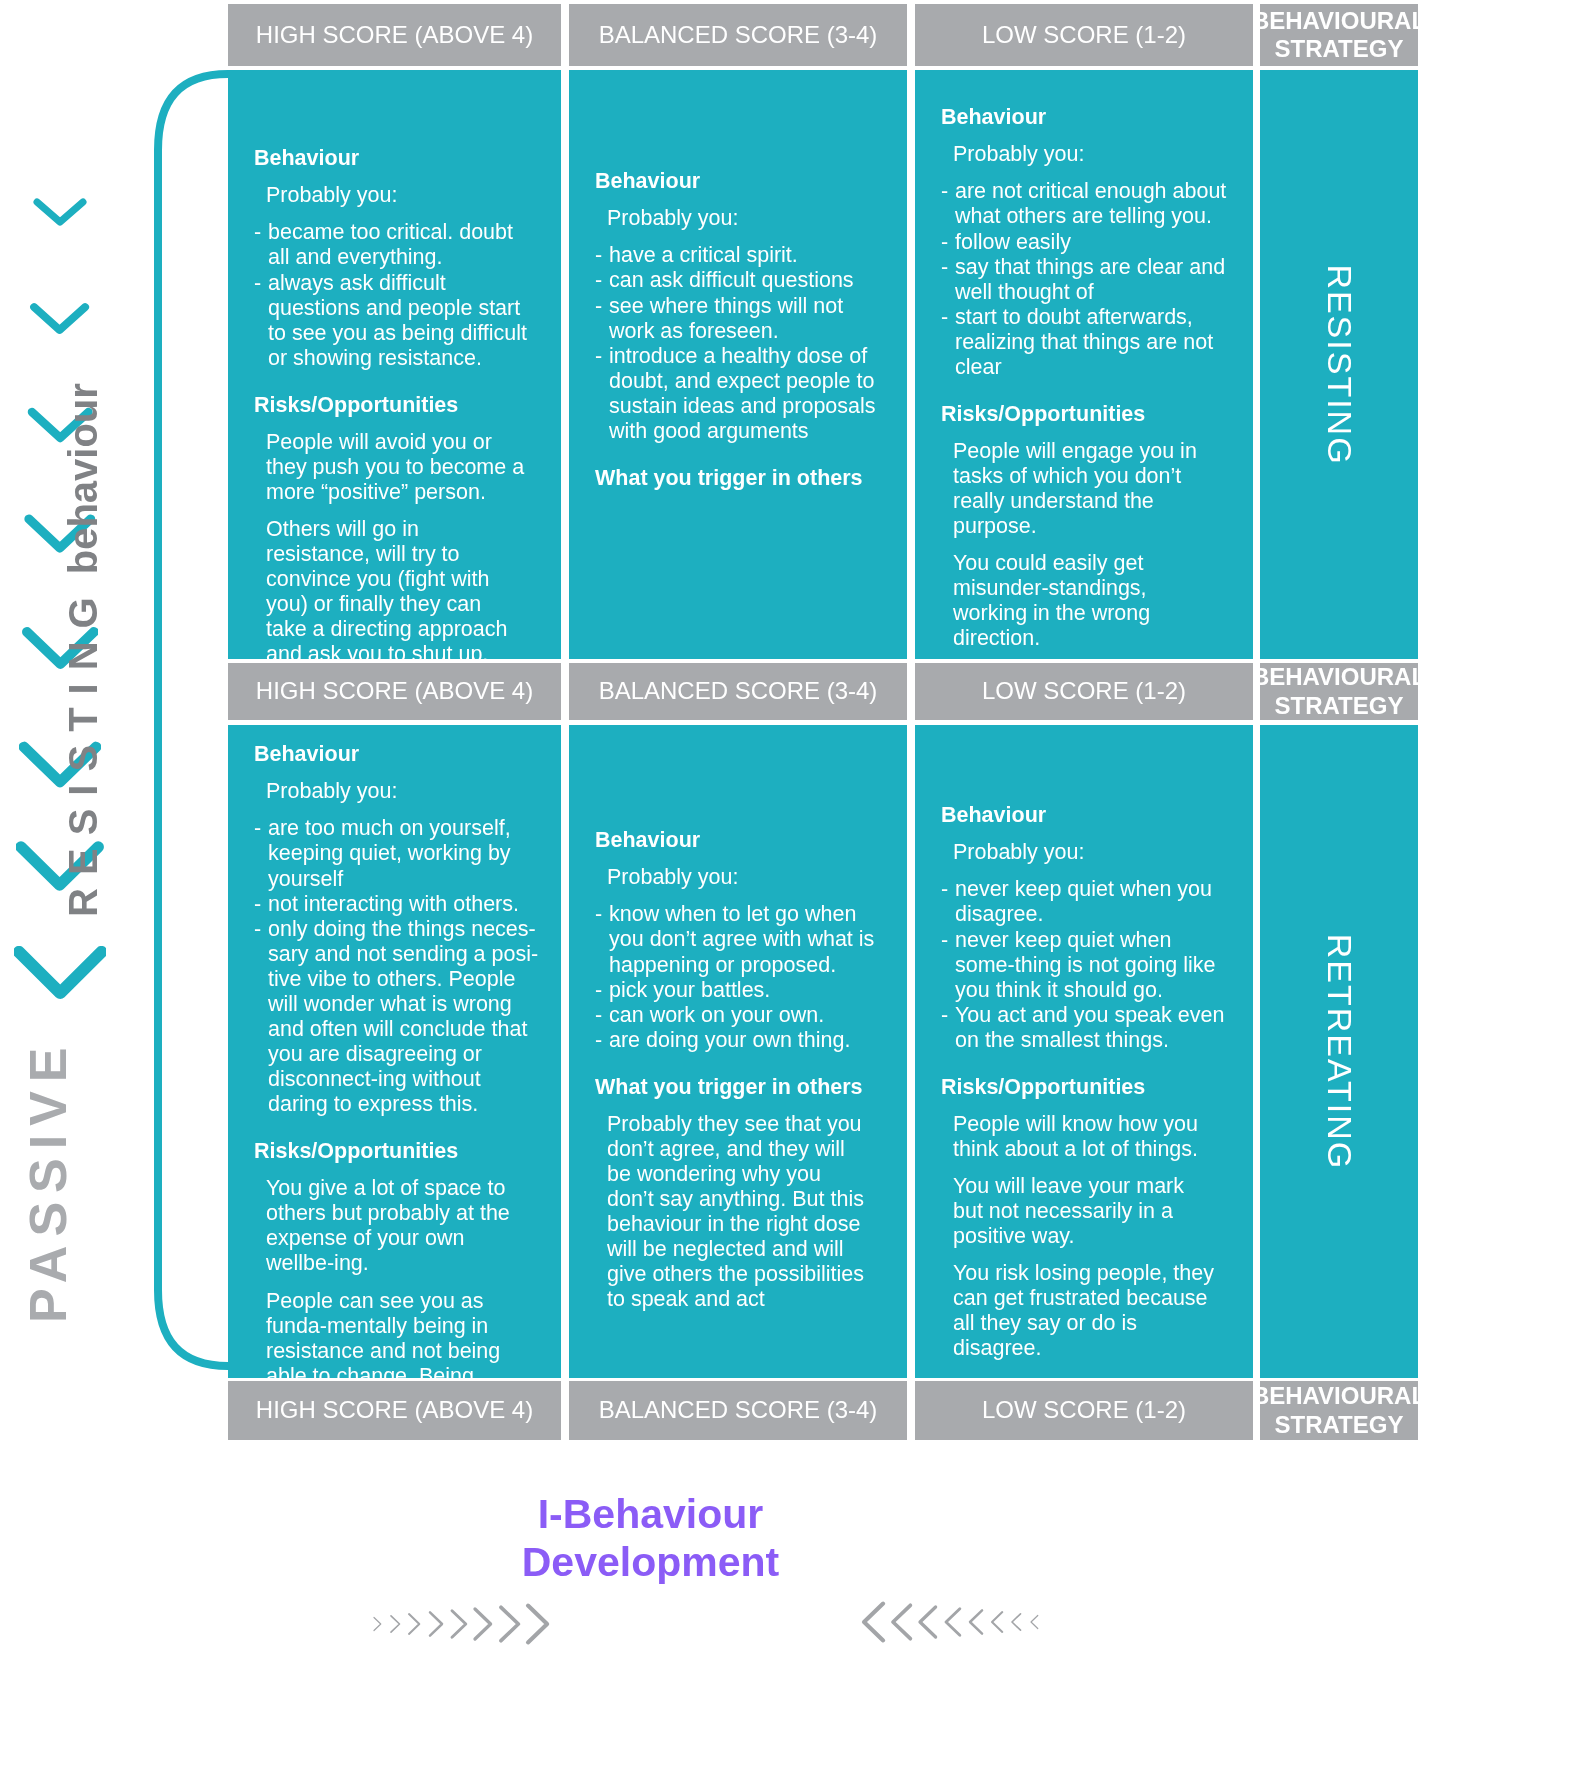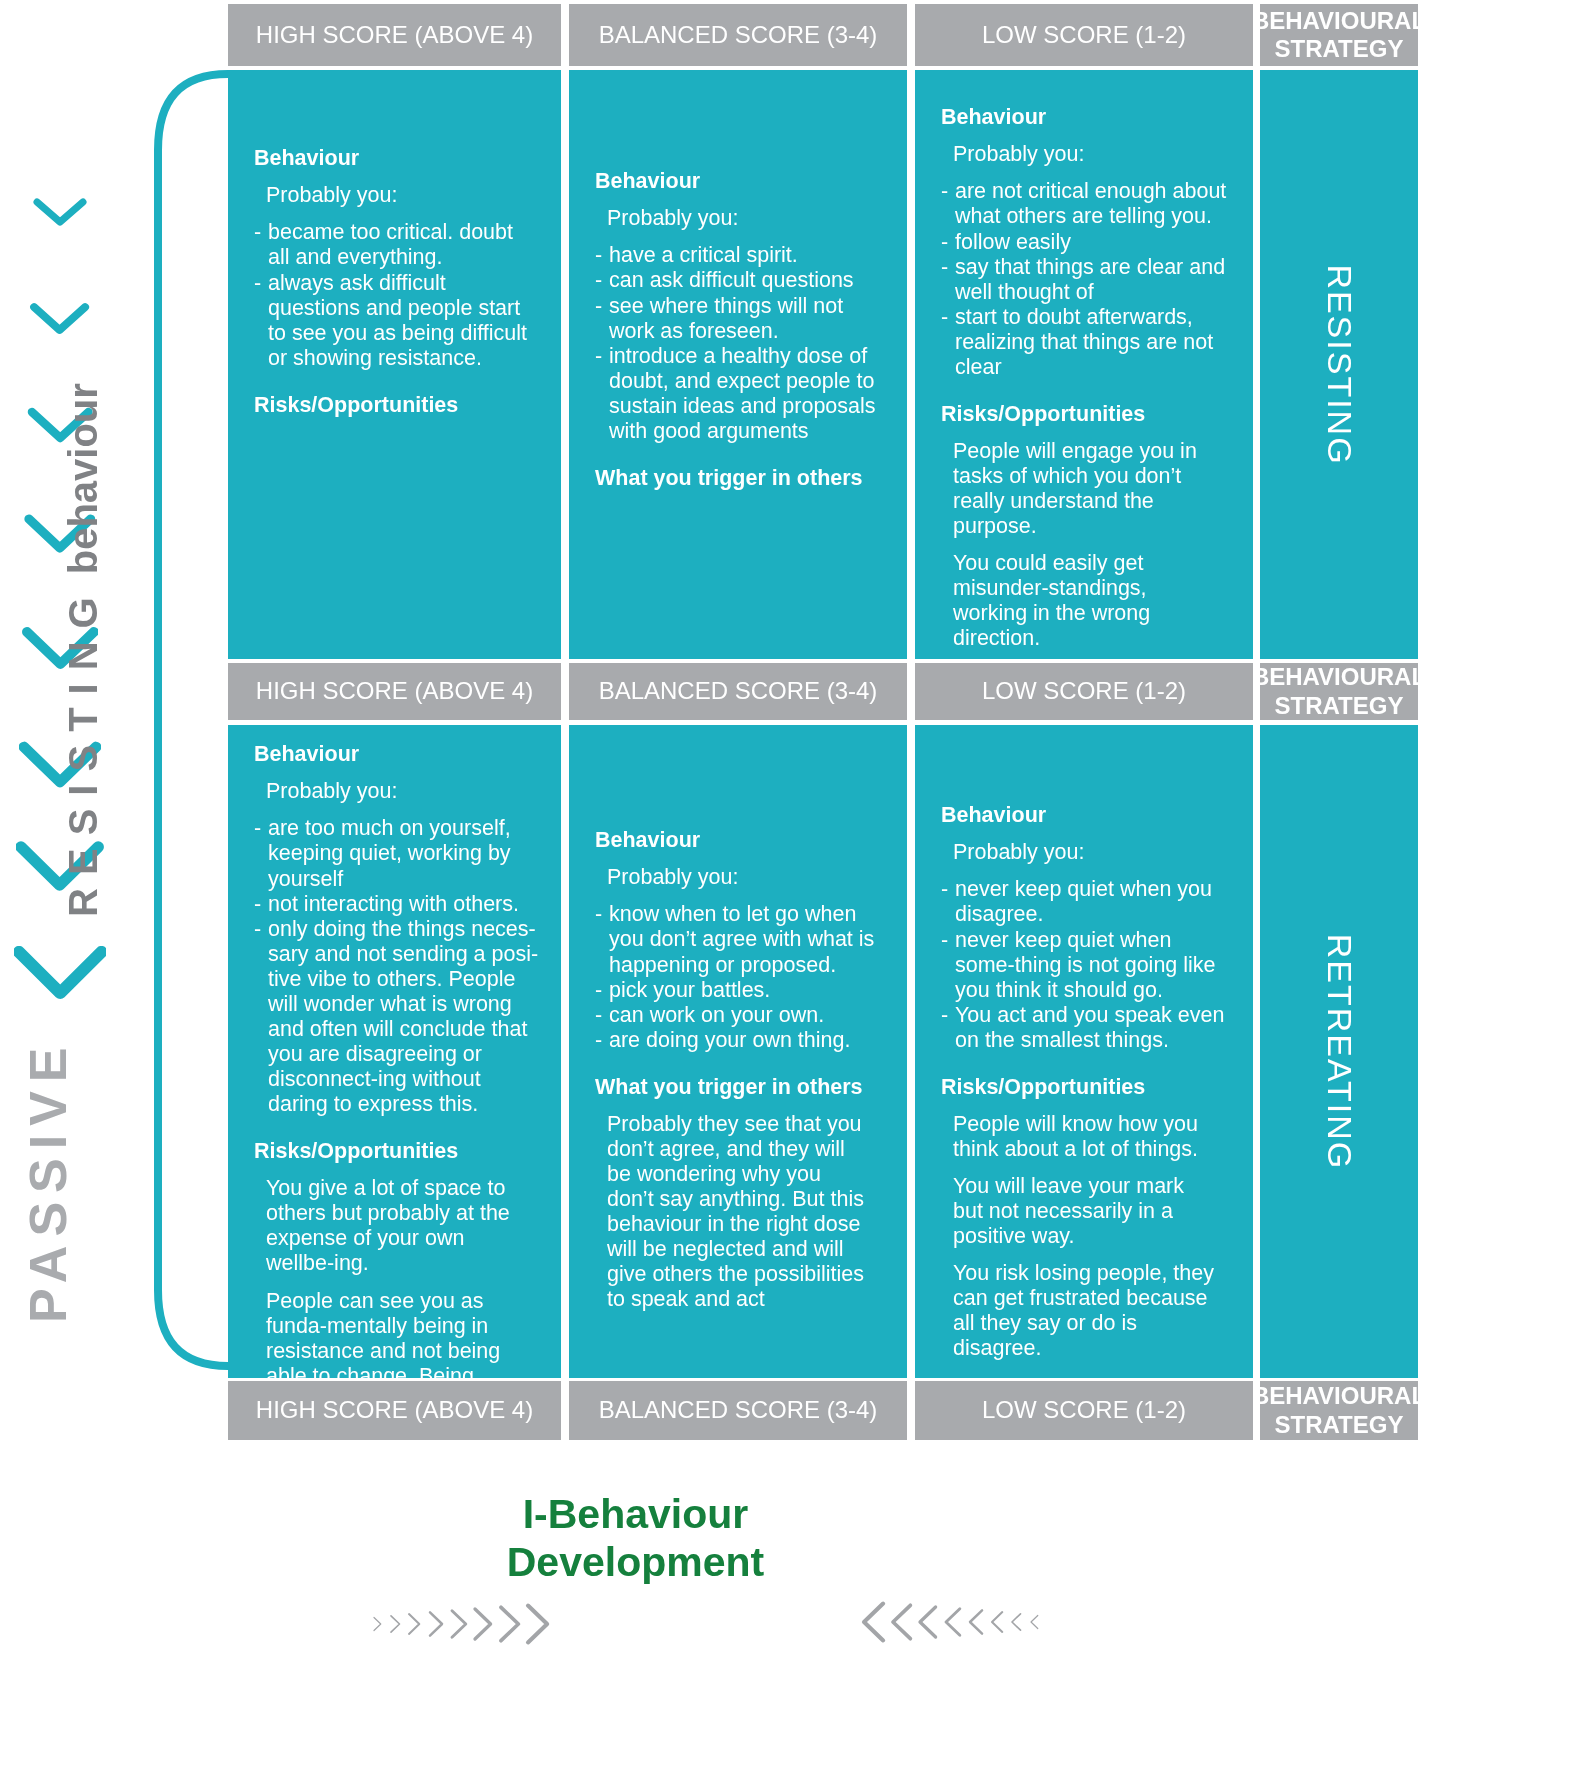--- a/index.html
+++ b/index.html
@@ -81,22 +81,22 @@
     position:absolute;left:50%;top:50%;
     transform:translate(-50%,-50%) rotate(90deg);
     color:#ffffff;font-size:34px;letter-spacing:2px;white-space:nowrap;
   }
   
   #footer{
     position:absolute;left:0;top:1470px;width:1588px;height:295px;
   }
   #footer-title{
     position:absolute;left:0;top:20px;width:1271px;
-    text-align:center;color:#15803d;
-    font-size:41px;font-weight:bold;line-height:1.18;
+    text-align:center;color:#8b5cf6;
+    font-size:41px;font-weight:bold;line-height:1.18;padding-left:15px;
   }
   #footer-title .l2{display:block;}
   #arrows-left{position:absolute;left:370px;top:122px;}
   #arrows-right{position:absolute;left:860px;top:120px;}
 </style>
 </head>
 <body>
 
 <div id="passive-axis">
     <div class="chev" style="top: 195px; height: 36px;">
@@ -167,20 +167,24 @@
       <div class="grp">
         <h4>Behaviour</h4>
         <p>Probably you:</p>
         <ul class="bl">
             <li><span class="dash">-</span>became too critical. doubt all and everything.</li>
             <li><span class="dash">-</span>always ask difficult questions and people start to see you as being difficult or showing resistance.</li>
           </ul>
       </div>
       <div class="grp">
         <h4>Risks/Opportunities</h4>
+        <div>
+            <p>People will avoid you or they push you to become a more “positive” person.</p>
+            <p>Others will go in resistance, will try to convince you (fight with you) or finally they can take a directing approach and ask you to shut up.</p>
+          </div>
       </div>
     </div>
   </div>
 
   <div class="cell" style="left:341px;top:70px;width:338px;height:589px;">
     <div class="cellpad" style="padding-top:99px;">
       <div class="grp">
         <h4>Behaviour</h4>
         <p>Probably you:</p>
         <ul class="bl">

